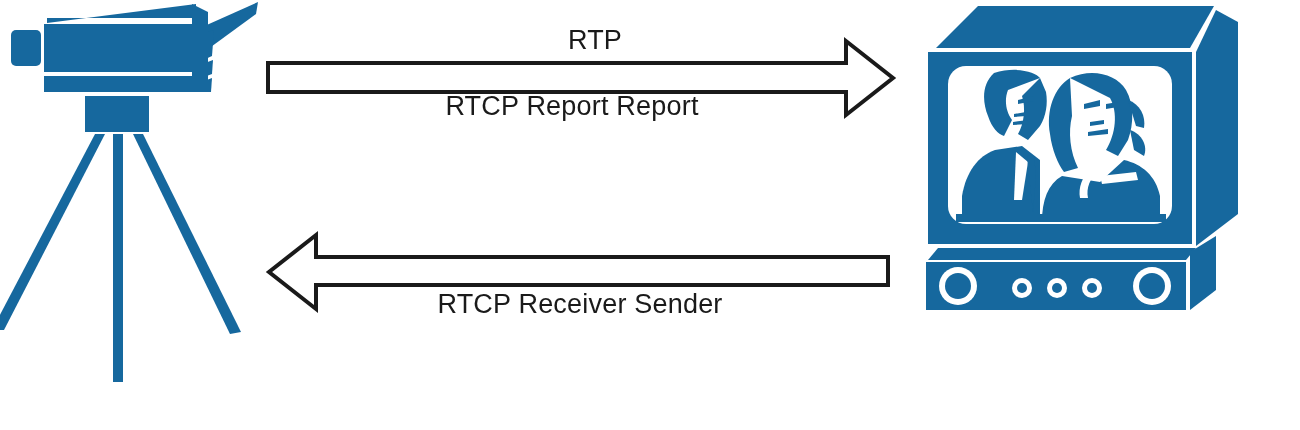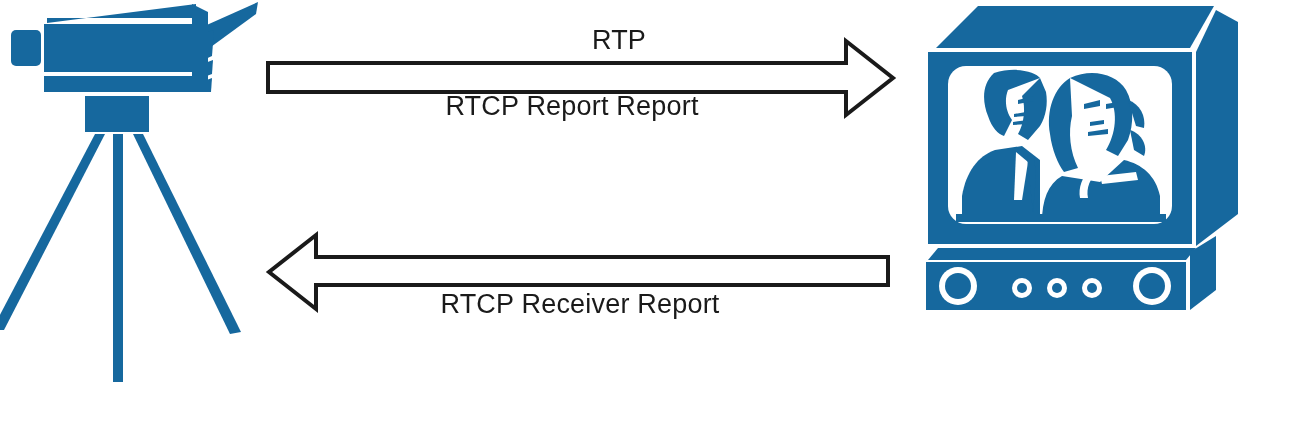--- a/index.html
+++ b/index.html
@@ -24,21 +24,21 @@
   }
   .arrow-label {
     position: absolute;
     font-family: "Liberation Sans", sans-serif;
     font-size: 27px;
     font-weight: 400;
     color: #1a1a1a;
     white-space: nowrap;
     letter-spacing: 0.2px;
   }
-  #label-rtp        { left: 0; top: 25px; width: 1190px; text-align: center; padding-left: 24px; }
+  #label-rtp        { left: 0; top: 25px; width: 1190px; text-align: center; }
   #label-sender     { left: 0; top: 91px; width: 1144px; text-align: center; }
   #label-receiver   { left: 0; top: 289px; width: 1160px; text-align: center; }
 </style>
 </head>
 <body>
 
 <div id="stage">
 
   <svg class="layer" viewBox="0 0 1300 430" xmlns="http://www.w3.org/2000/svg">
     <g fill="#16689E">
@@ -146,15 +146,15 @@
 
     <path d="M268,63 L846,63 L846,41 L893,78 L846,115 L846,92 L268,92 Z" fill="#ffffff" stroke="#1a1a1a" stroke-width="4" stroke-linejoin="miter"></path>
 
     <path d="M888,257 L316,257 L316,235 L269,272 L316,309 L316,285 L888,285 Z" fill="#ffffff" stroke="#1a1a1a" stroke-width="4" stroke-linejoin="miter"></path>
   </svg>
 
   <div class="arrow-label" id="label-rtp">RTP</div>
 
   <div class="arrow-label" id="label-sender">RTCP Report Report</div>
 
-  <div class="arrow-label" id="label-receiver">RTCP Receiver Report</div>
+  <div class="arrow-label" id="label-receiver">RTCP Receiver Sender</div>
 
 </div>
 
 </body></html>

